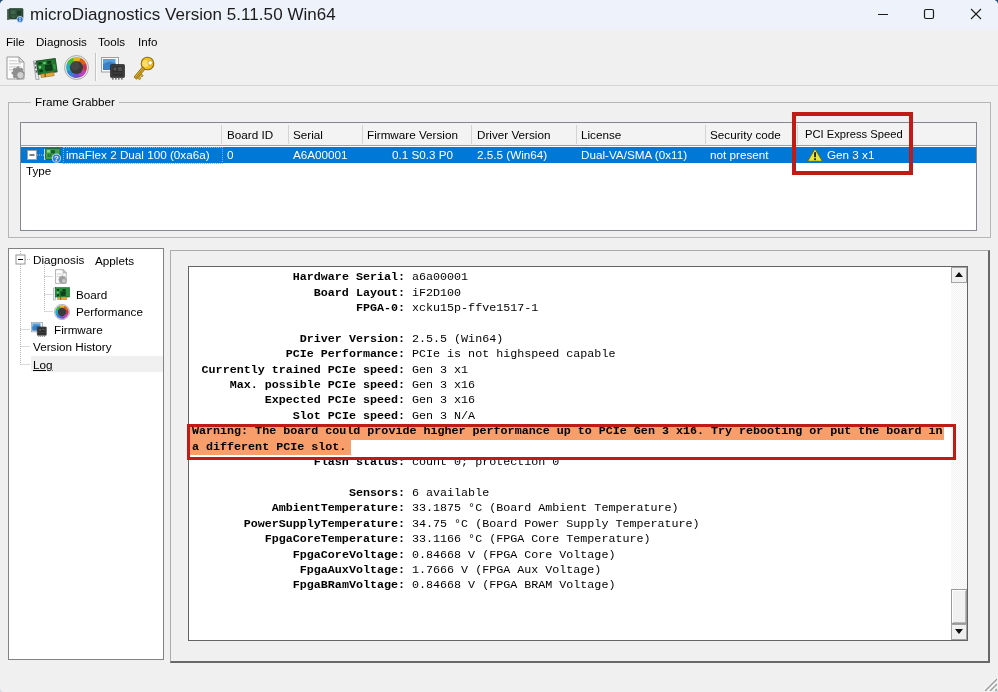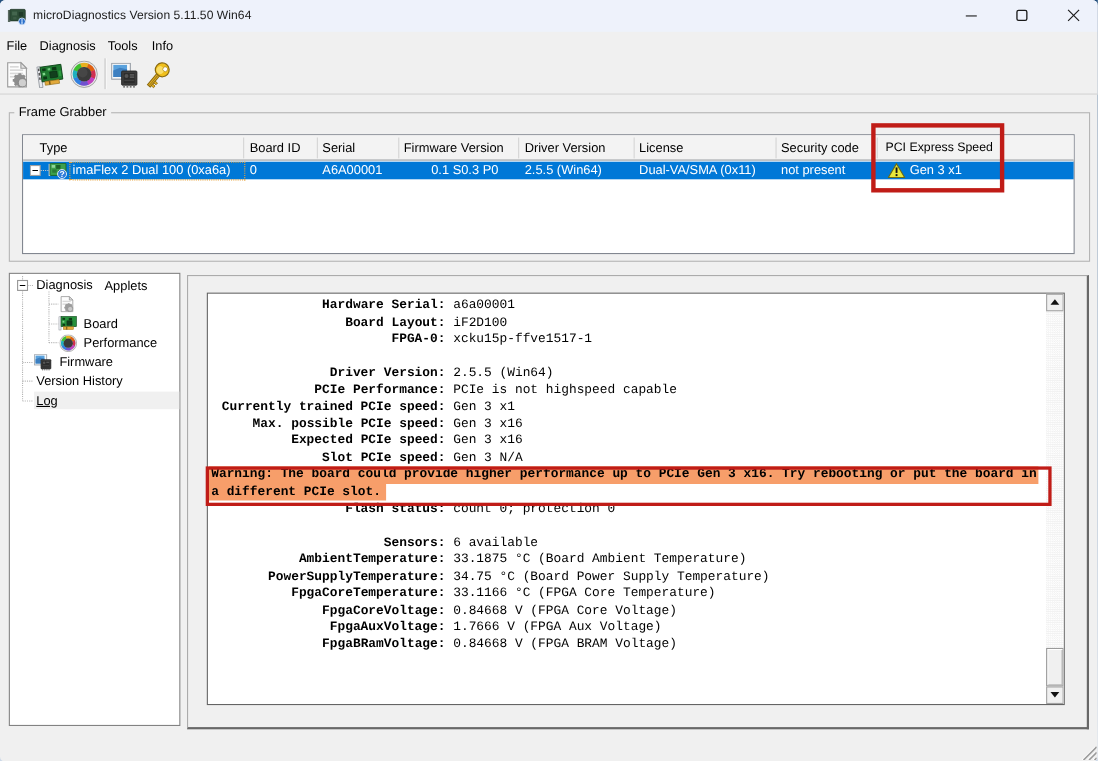--- a/index.html
+++ b/index.html
@@ -3,31 +3,31 @@
 <meta charset="utf-8">
 <style>
   html,body{margin:0;padding:0;}
   body{width:998px;height:692px;position:relative;overflow:hidden;background:linear-gradient(180deg,#24507e 0%,#24507e 5%,#7d9cc0 70%,#cdd9e8 100%);}
   #win{position:absolute;left:0;top:0;width:998px;height:692px;background:#f0f0f0;
        border-radius:5px 5px 4px 4px;overflow:hidden;
        font-family:"Liberation Sans",sans-serif;}
   .abs{position:absolute;}
   
   #titlebar{position:absolute;left:0;top:0;width:998px;height:29px;background:#eef2fb;}
-  #title{position:absolute;left:30px;top:0;height:29px;line-height:29px;font-size:11px;
+  #title{position:absolute;left:30px;top:0;height:29px;line-height:29px;font-size:17px;
          letter-spacing:0.05px;color:#1b1b1b;}
   
   #menubar{position:absolute;left:0;top:29px;width:998px;height:20px;background:#f0f0f0;}
   .mitem{position:absolute;top:31px;height:20px;line-height:21px;font-size:11.6px;color:#000;letter-spacing:0px;}
   
   #toolbar{position:absolute;left:0;top:49px;width:998px;height:36px;background:#f0f0f0;border-bottom:1px solid #d4d4d4;}
   #tbsep{position:absolute;left:95px;top:53px;width:1px;height:28px;background:#c5c5c5;box-shadow:1px 0 0 #fafafa;}
   
   #gbox{position:absolute;left:8px;top:102px;width:981px;height:134px;border:1px solid #b5b5b5;border-radius:0px;}
-  #gboxlabel{position:absolute;left:13px;top:95px;padding:0 4px;background:#f0f0f0;font-size:11.7px;color:#000;height:14px;line-height:14px;}
+  #gboxlabel{position:absolute;left:31px;top:95px;padding:0 4px;background:#f0f0f0;font-size:11.7px;color:#000;height:14px;line-height:14px;}
   
   #tbl{position:absolute;left:20px;top:122px;width:955px;height:107px;background:#fff;border:1px solid #828790;}
   #thead{position:absolute;left:0;top:0;width:955px;height:22px;background:#f3f3f3;border-bottom:1px solid #9b9fa3;}
   .hsep{position:absolute;top:2px;width:1px;height:19px;background:#d4d4d4;}
   .htxt{position:absolute;top:0;height:22px;line-height:23px;font-size:11.7px;color:#000;white-space:nowrap;}
   #trow{position:absolute;left:0;top:24px;width:955px;height:16px;background:#0078d7;}
   .rtxt{position:absolute;top:0;height:16px;line-height:16px;font-size:11.7px;color:#fff;white-space:nowrap;text-align:right;}
   
   .redrect{position:absolute;border:4px solid #c01c17;box-sizing:border-box;}
   
@@ -165,21 +165,21 @@
       <rect x="18.2" y="20.5" width="2.7" height="2" fill="#e8b325" stroke="#8a6a10" stroke-width="0.7"></rect>
       <rect x="18.2" y="24" width="2.7" height="2" fill="#e8b325" stroke="#8a6a10" stroke-width="0.7"></rect>
     </g>
   </svg>
 
   <div id="gbox"></div>
   <div id="gboxlabel">Frame Grabber</div>
 
   <div id="tbl">
     <div id="thead">
-      <div class="htxt" style="left:15px;">Type</div>
+      <div class="htxt" style="left:5px;margin-top:36px;">Type</div>
       <div class="htxt" style="left:206px;">Board ID</div>
       <div class="htxt" style="left:272px;">Serial</div>
       <div class="htxt" style="left:346px;">Firmware Version</div>
       <div class="htxt" style="left:456px;">Driver Version</div>
       <div class="htxt" style="left:560px;">License</div>
       <div class="htxt" style="left:689px;">Security code</div>
       <div class="htxt" style="left:784px;font-size:11.2px;">PCI Express Speed</div>
       <div class="hsep" style="left:200px;"></div>
       <div class="hsep" style="left:267px;"></div>
       <div class="hsep" style="left:341px;"></div>

